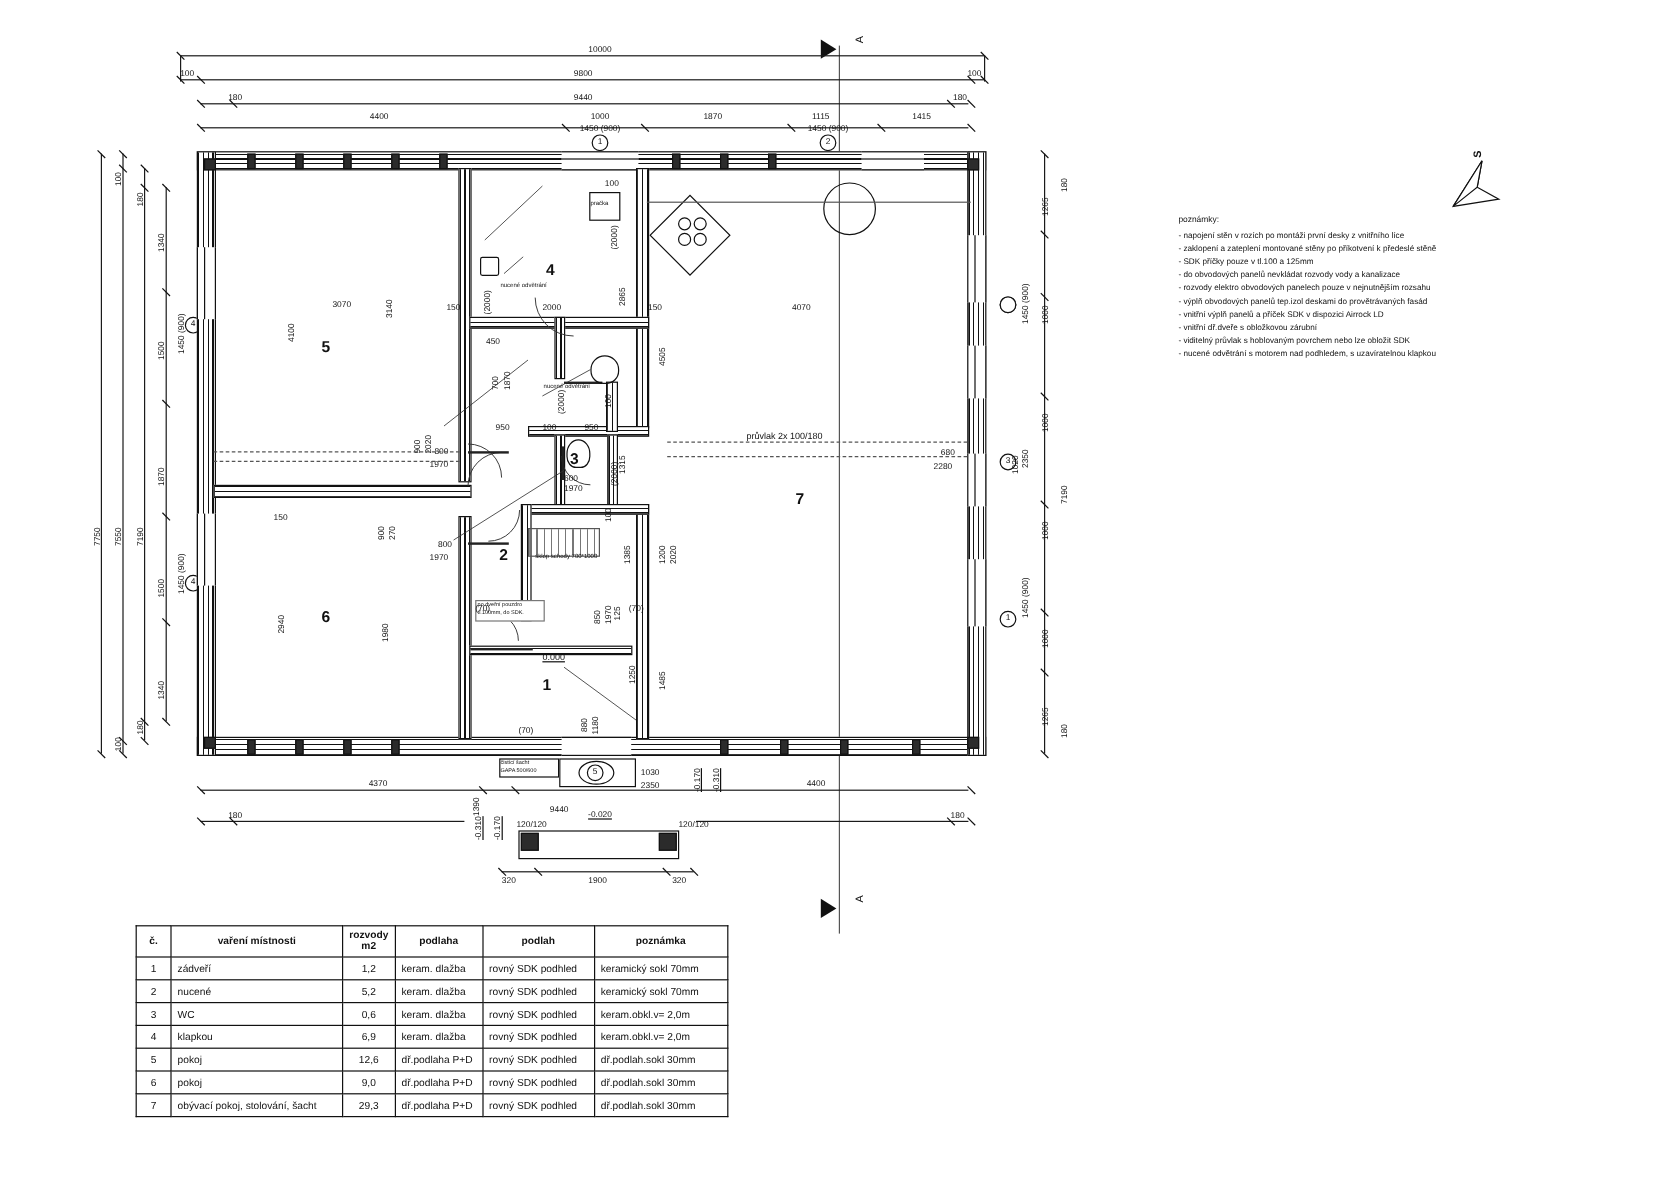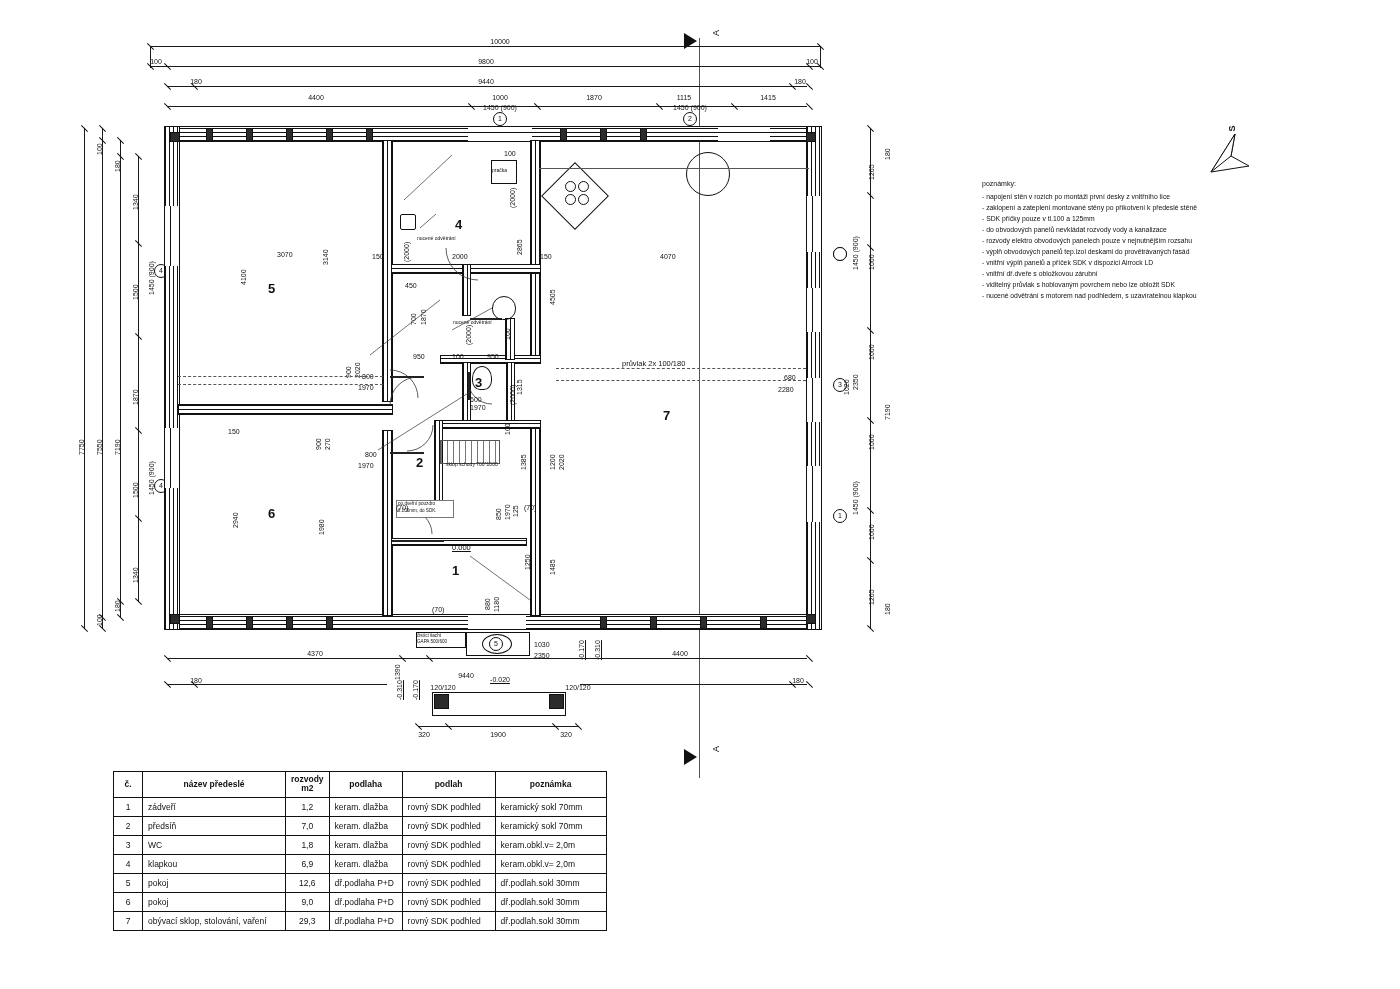--- a/index.html
+++ b/index.html
@@ -426,48 +426,48 @@
     <div>- vnitřní výplň panelů a příček SDK v dispozici Airrock LD</div>
     <div>- vnitřní dř.dveře s obložkovou zárubní</div>
     <div>- viditelný průvlak s hoblovaným povrchem nebo lze obložit SDK</div>
     <div>- nucené odvětrání s motorem nad podhledem, s uzavíratelnou klapkou</div>
   </div>
 
   <table id="legend">
     <thead>
       <tr>
         <th>č.</th>
-        <th>název předeslé</th>
+        <th>vaření místnosti</th>
         <th style="line-height:1.1;"><span>rozvody m2</span></th>
         <th>podlaha</th>
         <th>podlah</th>
         <th>poznámka</th>
       </tr>
     </thead>
     <tbody>
       <tr>
         <td class="num">1</td>
         <td class="nm">zádveří</td>
         <td class="pl">1,2</td>
         <td class="po">keram. dlažba</td>
         <td class="st">rovný SDK podhled</td>
         <td class="pz">keramický sokl 70mm</td>
       </tr>
       <tr>
         <td class="num">2</td>
-        <td class="nm">předsíň</td>
-        <td class="pl">7,0</td>
+        <td class="nm">nucené</td>
+        <td class="pl">5,2</td>
         <td class="po">keram. dlažba</td>
         <td class="st">rovný SDK podhled</td>
         <td class="pz">keramický sokl 70mm</td>
       </tr>
       <tr>
         <td class="num">3</td>
         <td class="nm">WC</td>
-        <td class="pl">1,8</td>
+        <td class="pl">0,6</td>
         <td class="po">keram. dlažba</td>
         <td class="st">rovný SDK podhled</td>
         <td class="pz">keram.obkl.v= 2,0m</td>
       </tr>
       <tr>
         <td class="num">4</td>
         <td class="nm">klapkou</td>
         <td class="pl">6,9</td>
         <td class="po">keram. dlažba</td>
         <td class="st">rovný SDK podhled</td>
@@ -484,21 +484,21 @@
       <tr>
         <td class="num">6</td>
         <td class="nm">pokoj</td>
         <td class="pl">9,0</td>
         <td class="po">dř.podlaha P+D</td>
         <td class="st">rovný SDK podhled</td>
         <td class="pz">dř.podlah.sokl 30mm</td>
       </tr>
       <tr>
         <td class="num">7</td>
-        <td class="nm">obývací sklop, stolování, vaření</td>
+        <td class="nm">obývací pokoj, stolování, šacht</td>
         <td class="pl">29,3</td>
         <td class="po">dř.podlaha P+D</td>
         <td class="st">rovný SDK podhled</td>
         <td class="pz">dř.podlah.sokl 30mm</td>
       </tr>
     </tbody>
   </table>
 
 </div>
 

